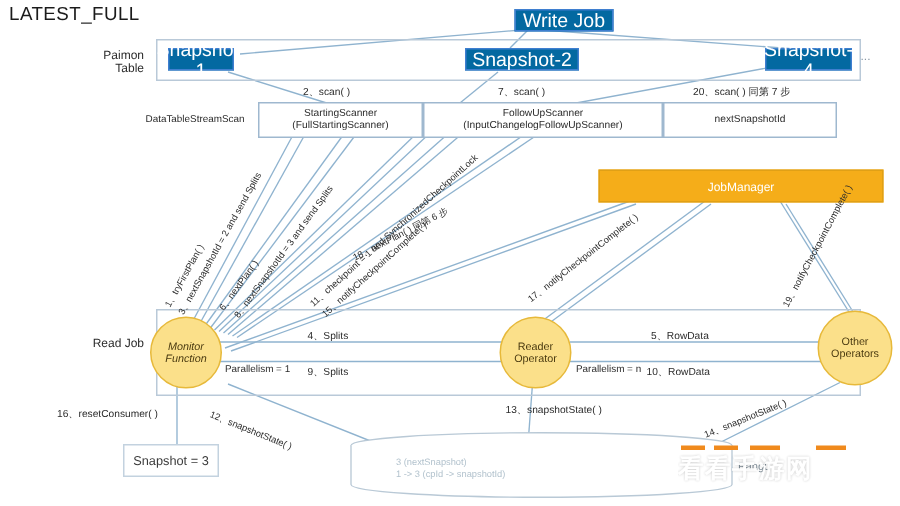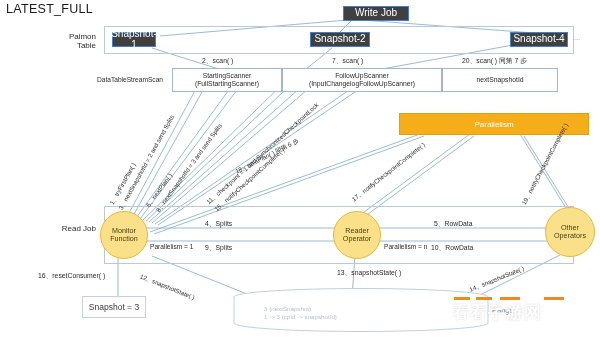--- a/index.html
+++ b/index.html
@@ -13,22 +13,22 @@
   svg#wires{position:absolute;left:0;top:0;width:600px;height:337px;pointer-events:none;}
 
   .abs{position:absolute;box-sizing:border-box;}
 
   .title{
     left:6px;top:2px;font-size:12.5px;letter-spacing:.3px;color:#1b1b1b;
   }
 
   
   .bluebox{
-    background:#404040;color:#ffffff;border:1px solid #3f7fd0;
-    font-size:10px;display:flex;align-items:center;justify-content:center;
+    background:#0369a1;color:#ffffff;border:1px solid #3f7fd0;
+    font-size:13px;display:flex;align-items:center;justify-content:center;
     text-align:center;line-height:1.05;
   }
   
   .plainbox{
     background:#ffffff;border:1px solid #9fb8cf;
     font-size:6.8px;display:flex;align-items:center;justify-content:center;
     text-align:center;line-height:1.15;color:#2b2b2b;
   }
   .paimon-rect{background:transparent;border:1px solid #b9c9d8;}
   .orangebox{
@@ -111,37 +111,37 @@
 Table</div>
 
   <div class="abs title">LATEST_FULL</div>
   <div class="abs sidelabel" style="left:44px;top:224px;width:52px;">Read Job</div>
 
   <div class="abs paimon-rect" style="left:104px;top:26px;width:470px;height:28px;"></div>
 
   <div class="abs bluebox" style="left:343px;top:6px;width:66px;height:15px;">Write Job</div>
 
   <div class="abs bluebox" style="left:112px;top:32px;width:44px;height:15px;">Snapshot-1</div>
-  <div class="abs bluebox" style="left:310px;top:32px;width:60px;height:15px;">Snapshot-2</div>
+  <div class="abs bluebox" style="left:310px;top:32px;width:76px;height:15px;">Snapshot-2</div>
   <div class="abs bluebox" style="left:510px;top:32px;width:58px;height:15px;">Snapshot-4</div>
   <div class="abs" style="left:570px;top:33px;width:14px;height:13px;font-size:8px;color:#8796a3;text-align:center;">...</div>
 
   <div class="abs plainbox" style="left:172px;top:68px;width:110px;height:24px;white-space:pre-line;">StartingScanner
 (FullStartingScanner)</div>
   <div class="abs plainbox" style="left:282px;top:68px;width:160px;height:24px;white-space:pre-line;">FollowUpScanner
 (InputChangelogFollowUpScanner)</div>
   <div class="abs plainbox" style="left:442px;top:68px;width:116px;height:24px;">nextSnapshotId</div>
 
   <div class="abs" style="left:88px;top:76px;width:84px;font-size:6.6px;color:#2b2b2b;text-align:center;">DataTableStreamScan</div>
 
-  <div class="abs orangebox" style="left:399px;top:113px;width:190px;height:22px;">Parallelism</div>
+  <div class="abs orangebox" style="left:399px;top:113px;width:190px;height:22px;">JobManager</div>
 
   <div class="abs paimon-rect" style="left:104px;top:206px;width:470px;height:58px;"></div>
 
-  <div class="abs ellipse" style="left:100px;top:211px;width:48px;height:48px;white-space:pre-line;">Monitor
+  <div class="abs ellipse" style="left:100px;top:211px;width:48px;height:48px;white-space:pre-line;font-style:italic;">Monitor
 Function</div>
   <div class="abs ellipse" style="left:333px;top:211px;width:48px;height:48px;white-space:pre-line;">Reader
 Operator</div>
   <div class="abs ellipse" style="left:545px;top:207px;width:50px;height:50px;white-space:pre-line;">Other
 Operators</div>
 
   <div class="abs" style="left:150px;top:243px;font-size:6.6px;color:#2b2b2b;">Parallelism = 1</div>
   <div class="abs" style="left:384px;top:243px;font-size:6.6px;color:#2b2b2b;">Parallelism = n</div>
 
   <div class="abs snapshotbox" style="left:82px;top:296px;width:64px;height:22px;">Snapshot = 3</div>

